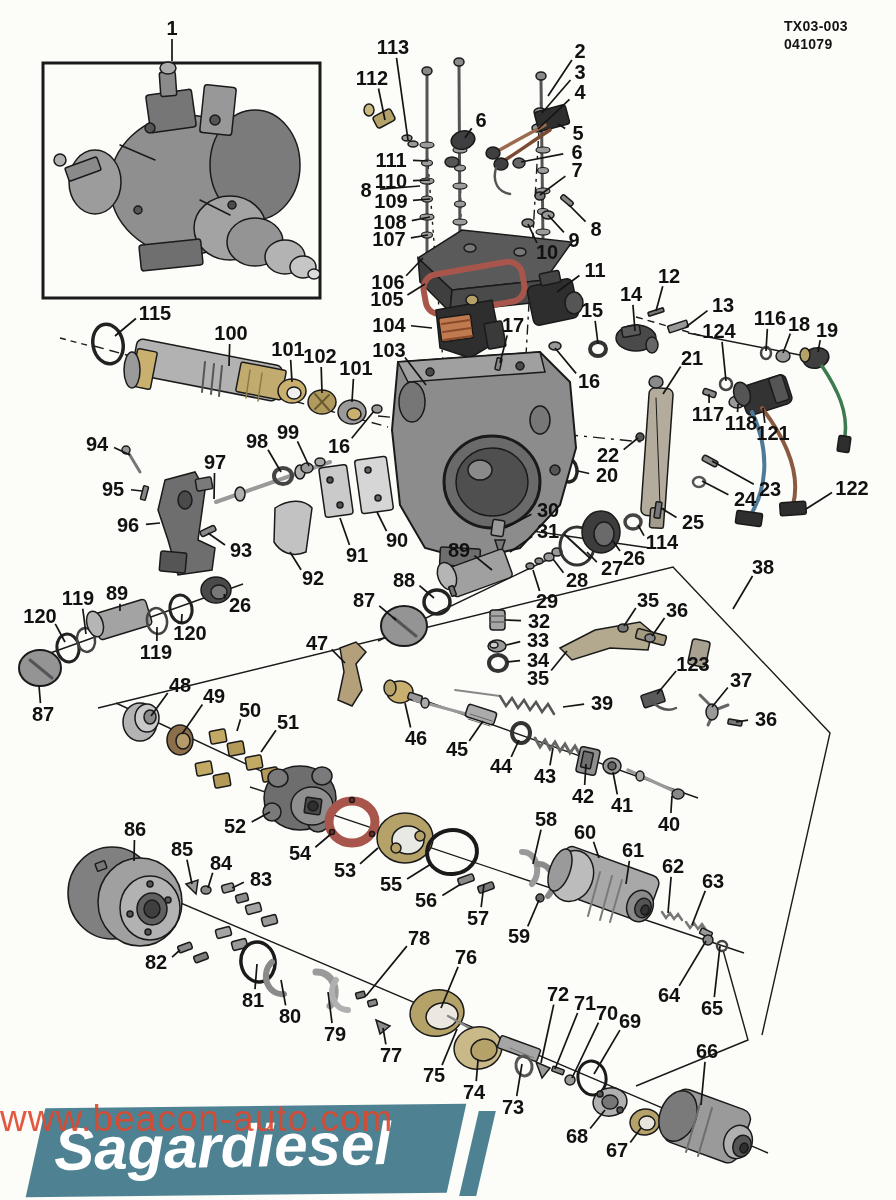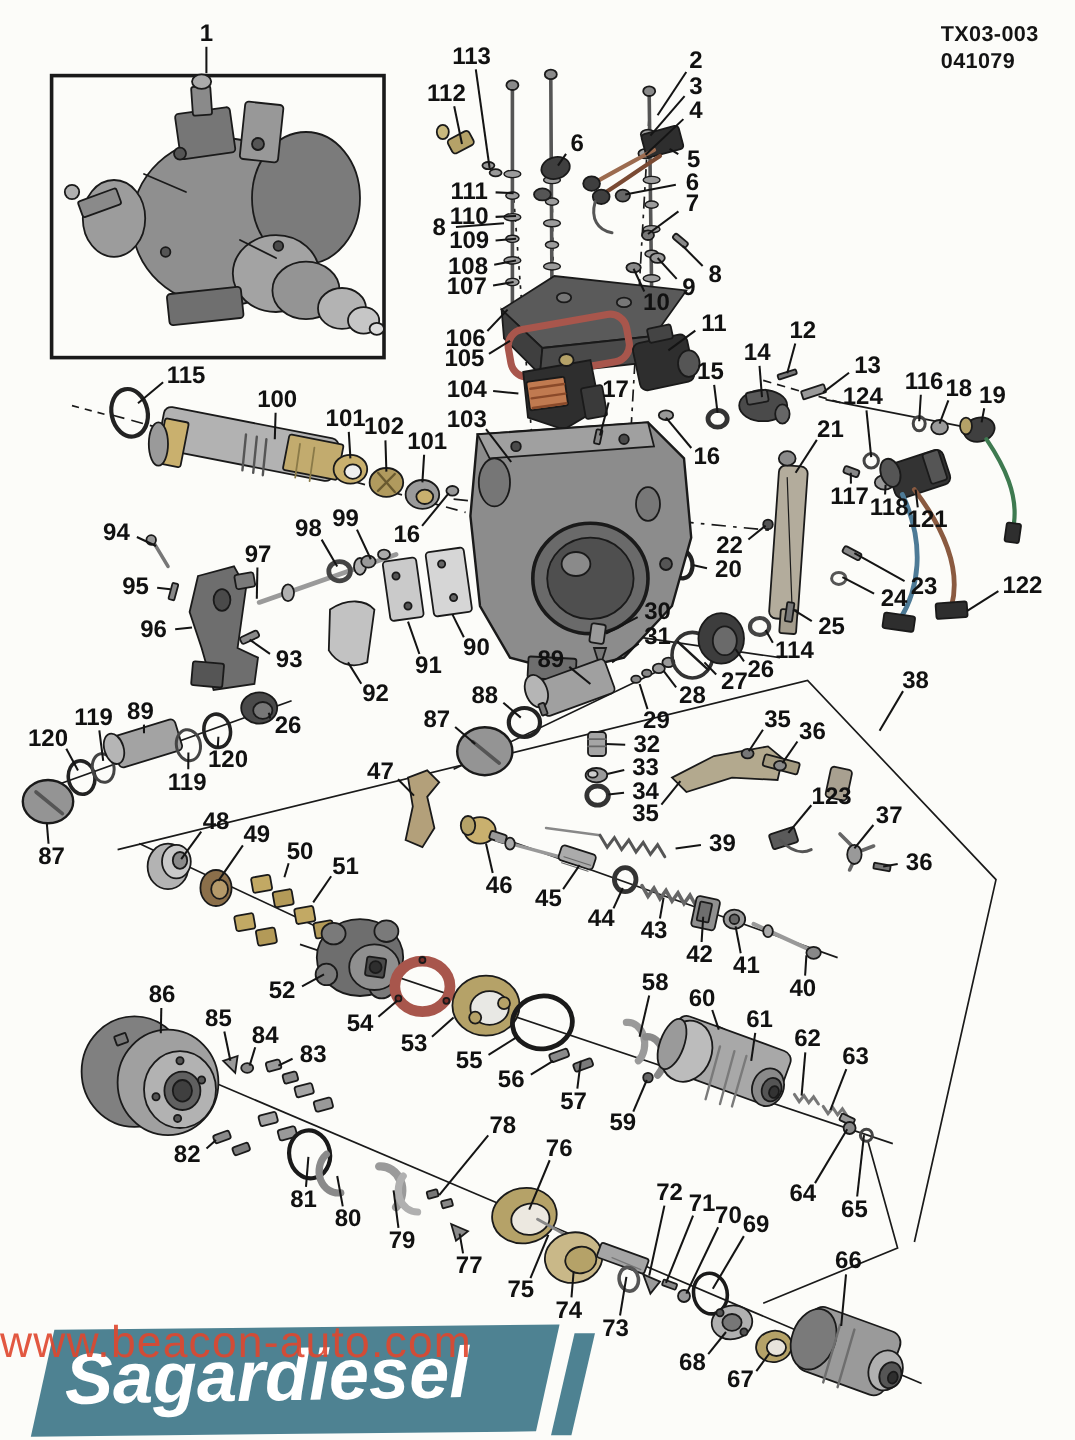--- a/index.html
+++ b/index.html
@@ -1,19 +1,19 @@
 <!DOCTYPE html>
 <html><head>
 <meta charset="utf-8">
 <style>
   html,body{margin:0;padding:0;background:#e9e9e9;}
   .stage{position:relative;width:896px;height:1200px;background:#fcfcf9;overflow:hidden;
          font-family:"Liberation Sans",sans-serif;}
   #diagram{position:absolute;left:0;top:0;z-index:5;}
-  .codes{position:absolute;left:784px;top:17px;z-index:10;font-weight:700;font-size:18px;
+  .codes{position:absolute;left:784px;top:17px;z-index:10;font-weight:700;font-size:14px;
          line-height:1.3;color:#141414;letter-spacing:.3px;}
   .codes span{display:block;}
   .watermark{position:absolute;left:0px;top:1098px;z-index:40;font-size:37px;font-weight:400;
              white-space:nowrap;opacity:.9;letter-spacing:1px;}
   .logo-bg{position:absolute;left:36px;top:1106px;width:420px;height:89px;z-index:20;
            transform:skewX(-13deg) rotate(-0.6deg);}
   .logo-slash{position:absolute;left:469px;top:1111px;width:17px;height:85px;z-index:20;
            transform:skewX(-13deg);}
   .logo-text{position:absolute;left:54px;top:1112px;z-index:22;font-style:italic;font-weight:700;
            font-size:60px;letter-spacing:0px;transform:rotate(-1deg);white-space:nowrap;}

